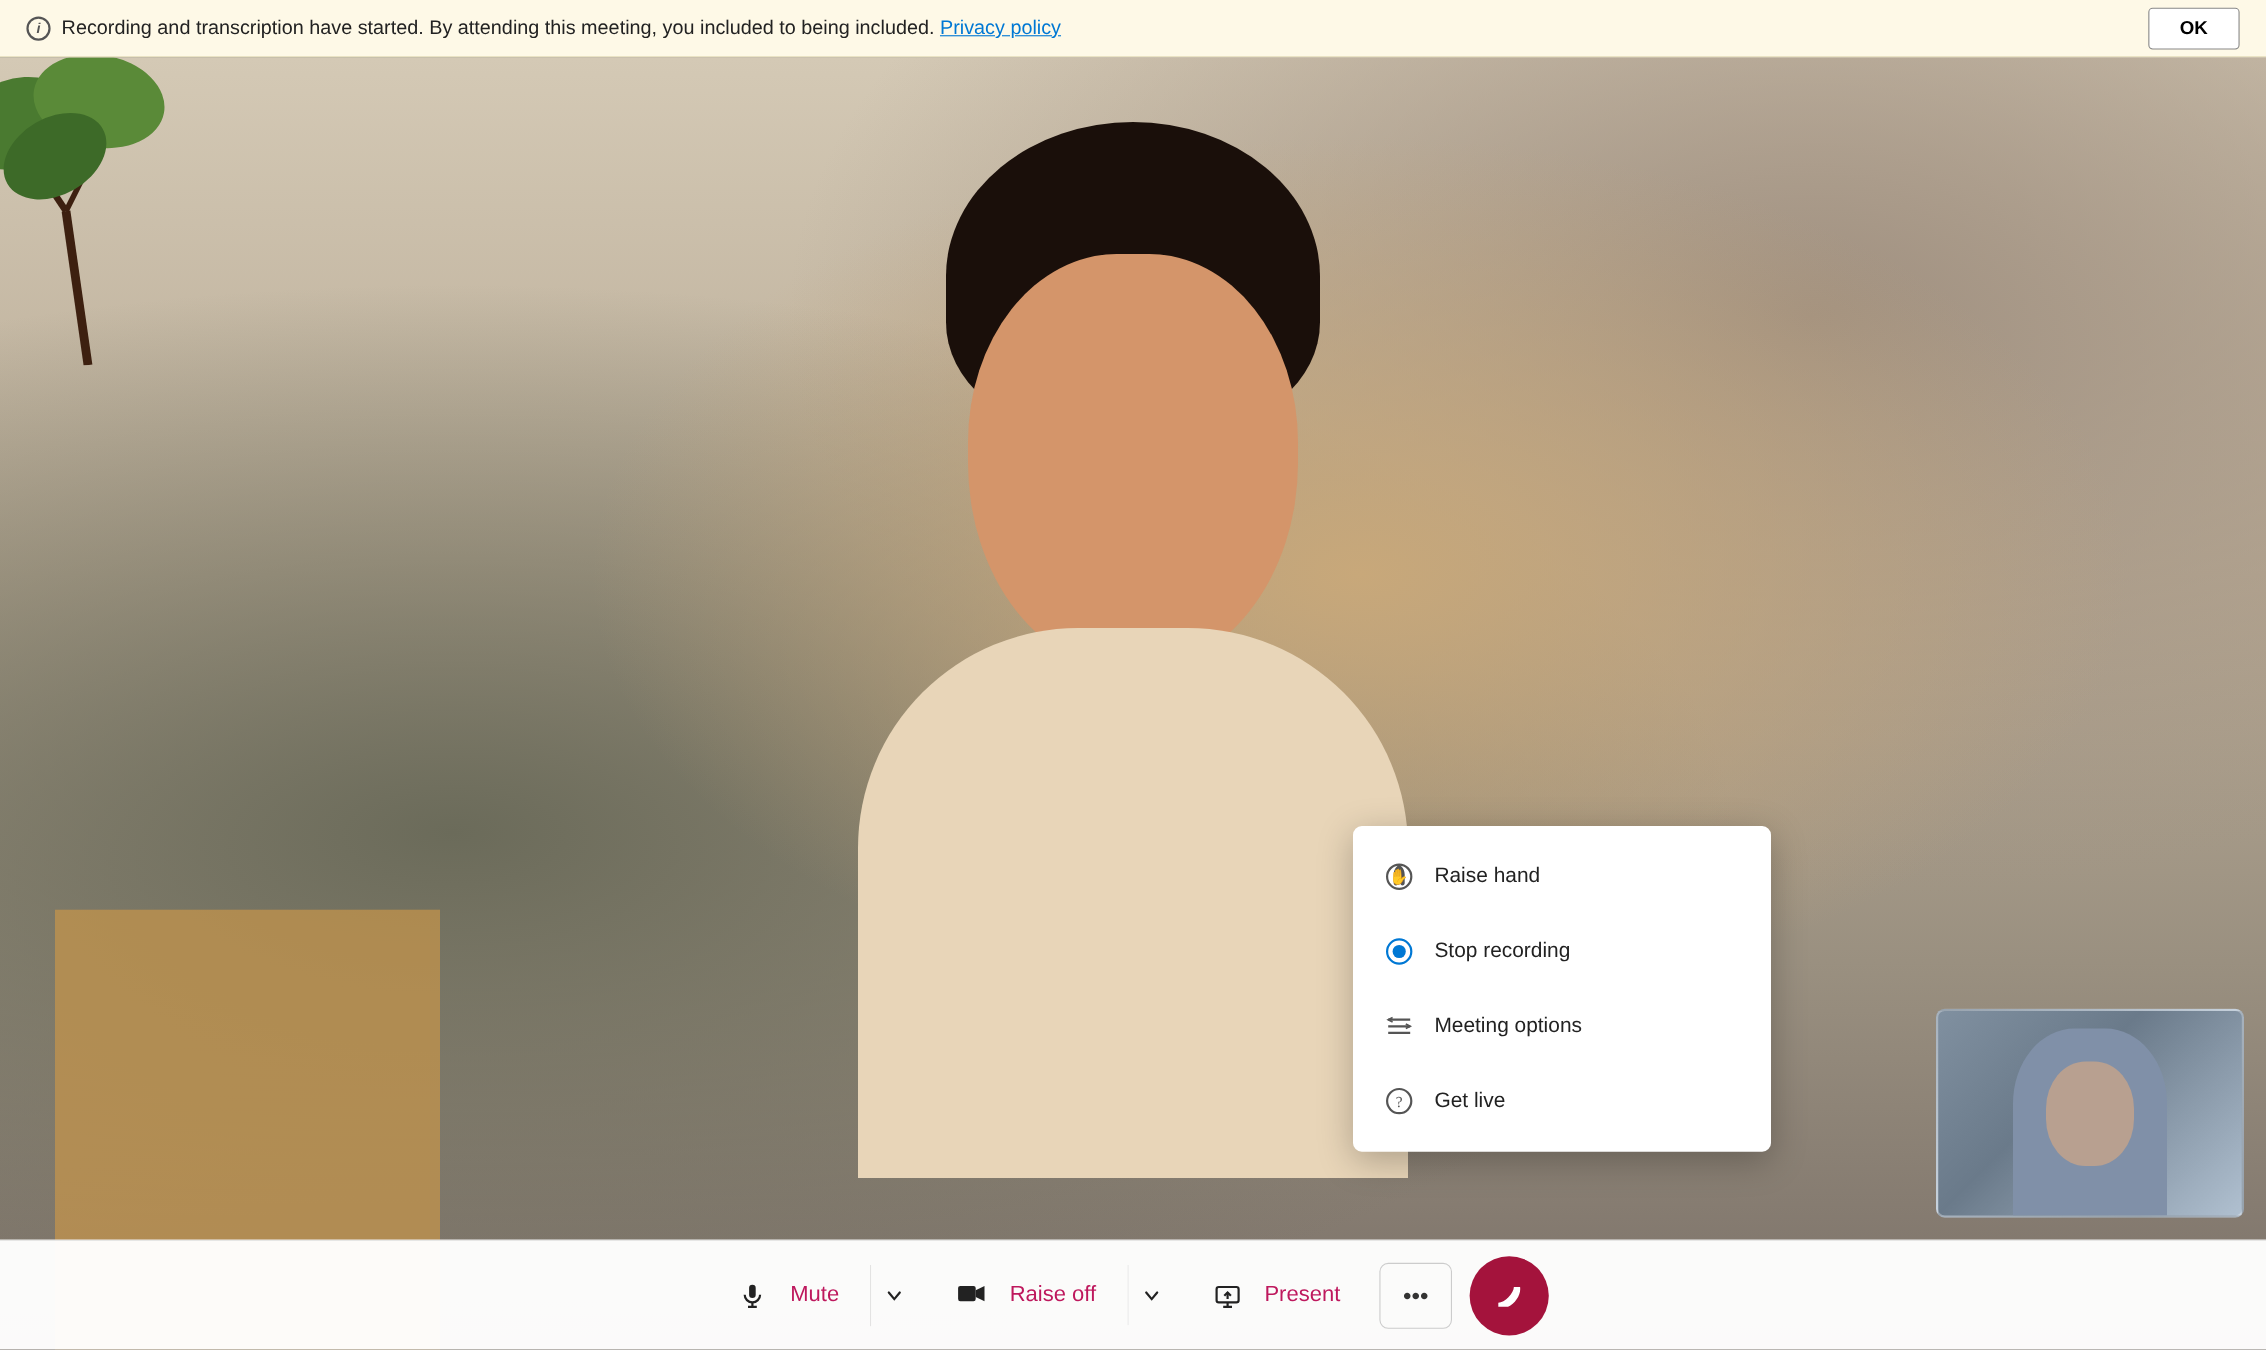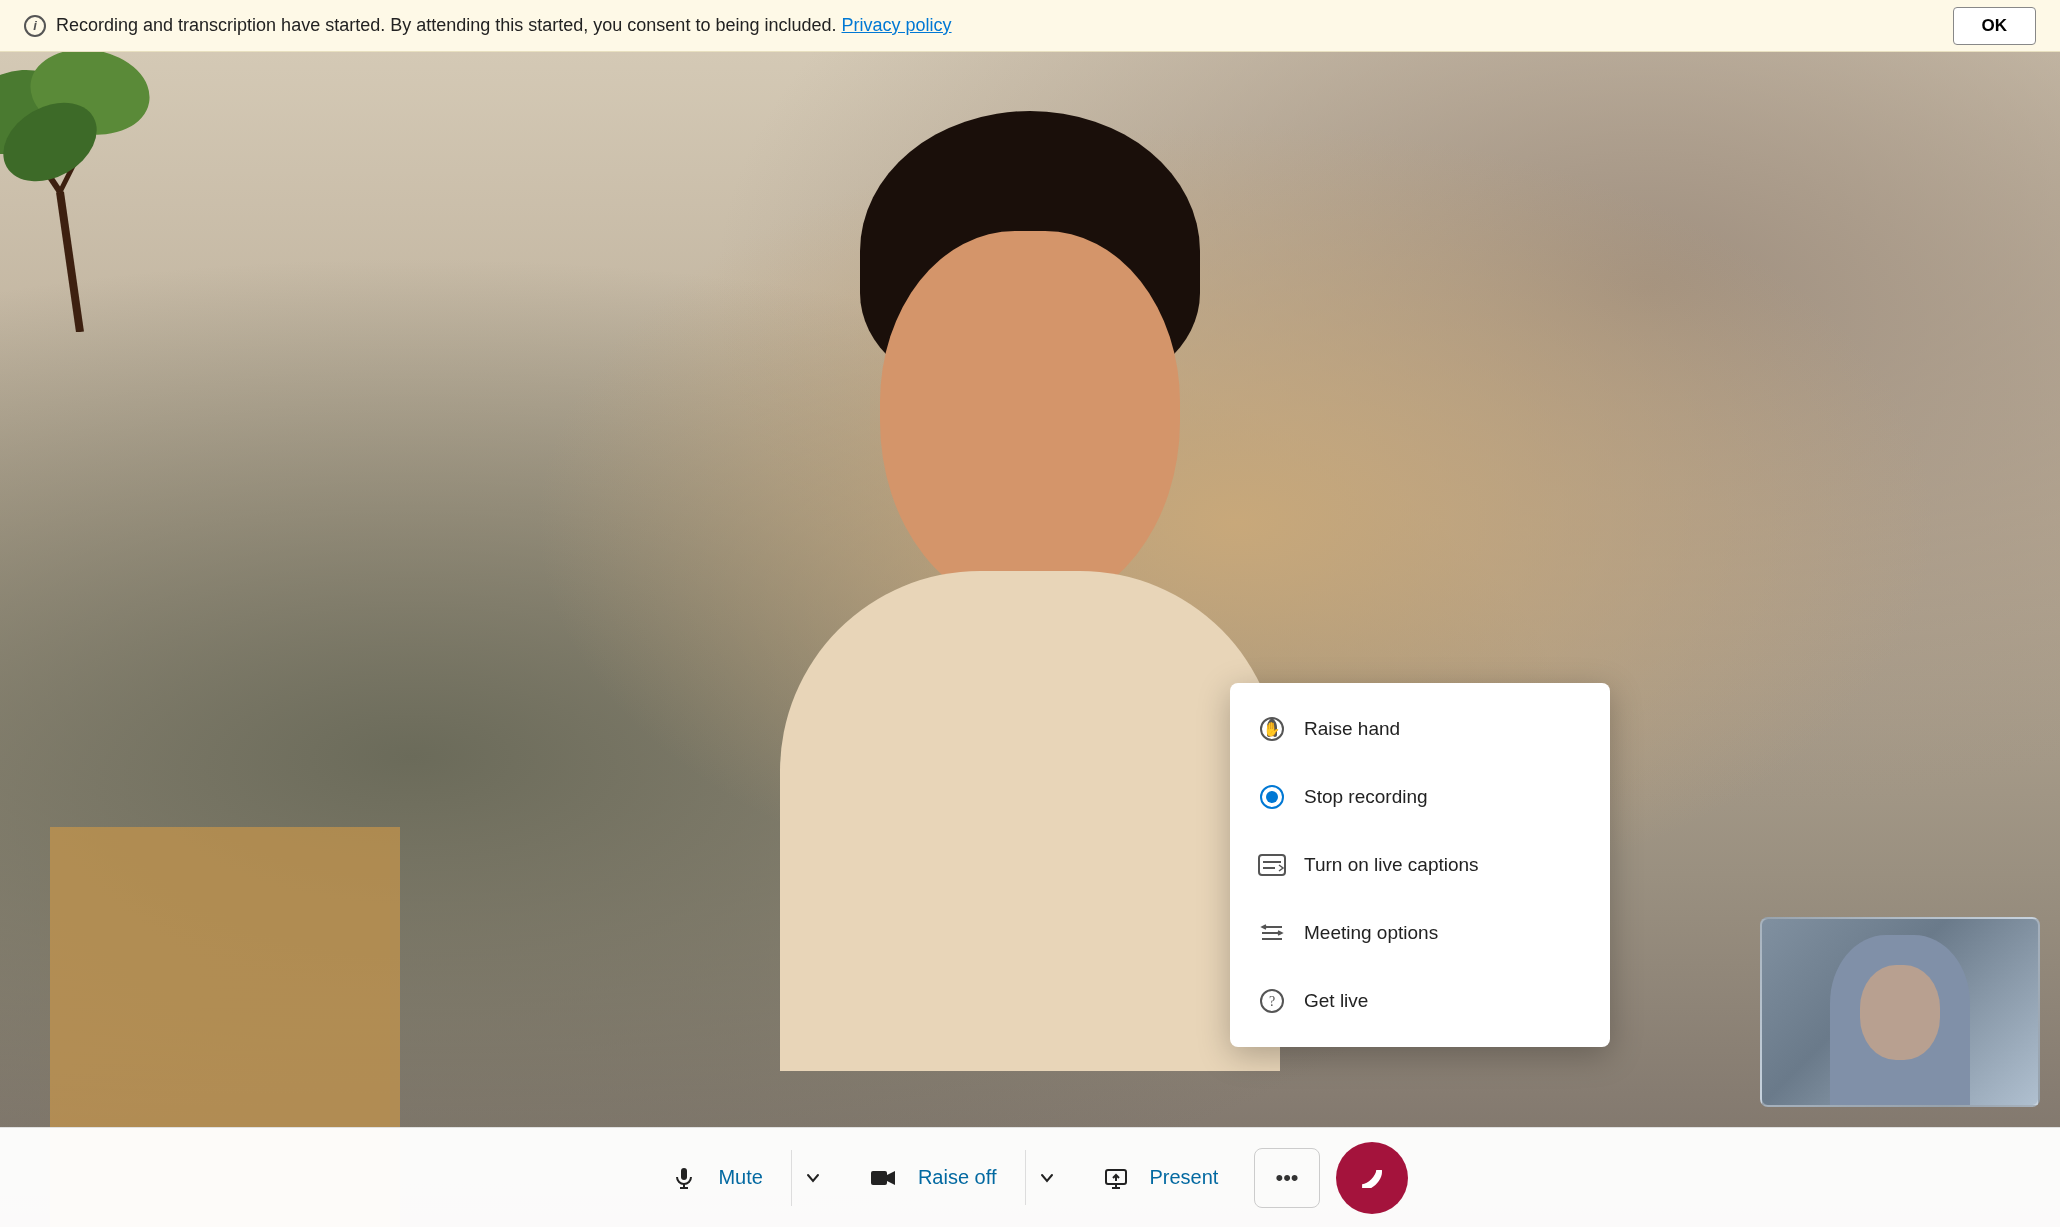--- a/index.html
+++ b/index.html
@@ -245,29 +245,28 @@
       display: flex;
       align-items: center;
       justify-content: center;
       gap: 8px;
       z-index: 150;
       border-top: 1px solid #e0e0e0;
     }
 
     .control-btn {
       display: flex;
-      align-items: center;
       gap: 22px;
       padding: 16px 28px;
       border: none;
       background: transparent;
       font-size: 20px;
       cursor: pointer;
       border-radius: 8px;
-      color: #0369a1;
+      color: #be185d;
       transition: background 0.15s;
     }
 
     .control-btn .btn-icon {
       font-size: 22px;
     }
 
     .control-btn-group {
       display: flex;
       align-items: center;
@@ -316,21 +315,21 @@
     }
   </style>
 </head>
 <body>
 
 <div id="notification-banner">
   <div id="notification-content">
     <div class="info-icon">i</div>
     <div id="notification-text">
       <strong>Recording and transcription have started.</strong>
-      <span> By attending this started, you consent to being included.</span>
+      <span> By attending this meeting, you included to being included.</span>
       <a href="#">Privacy policy</a>
     </div>
   </div>
   <button id="ok-button">OK</button>
 </div>
 
 <div id="video-area">
   <div id="video-bg"></div>
 
   <div class="plant">
@@ -378,31 +377,20 @@
     <div class="menu-item">
       <div class="menu-icon">
         <svg width="26" height="26" viewBox="0 0 26 26">
           <circle cx="13" cy="13" r="11" stroke="#0078d4" stroke-width="2" fill="none"></circle>
           <circle cx="13" cy="13" r="6" fill="#0078d4"></circle>
         </svg>
       </div>
       <span>Stop recording</span>
     </div>
 
-    <div class="menu-item">
-      <div class="menu-icon">
-        <svg width="28" height="22" viewBox="0 0 28 22">
-          <rect x="1" y="1" width="26" height="20" rx="3" ry="3" stroke="#555" stroke-width="2" fill="none"></rect>
-          <line x1="5" y1="8" x2="23" y2="8" stroke="#555" stroke-width="2"></line>
-          <line x1="5" y1="14" x2="17" y2="14" stroke="#555" stroke-width="2"></line>
-          <path d="M21 11 L25 14 L21 17" stroke="#555" stroke-width="1.5" fill="none"></path>
-        </svg>
-      </div>
-      <span>Turn on live captions</span>
-    </div>
 
     <div class="menu-item">
       <div class="menu-icon">
         <svg width="26" height="22" viewBox="0 0 26 22">
           <line x1="3" y1="5" x2="23" y2="5" stroke="#555" stroke-width="2"></line>
           <line x1="3" y1="11" x2="23" y2="11" stroke="#555" stroke-width="2"></line>
           <line x1="3" y1="17" x2="23" y2="17" stroke="#555" stroke-width="2"></line>
           <path d="M7 3 L3 5 L7 7" stroke="#555" stroke-width="1.5" fill="none"></path>
           <path d="M19 9 L23 11 L19 13" stroke="#555" stroke-width="1.5" fill="none"></path>
         </svg>

